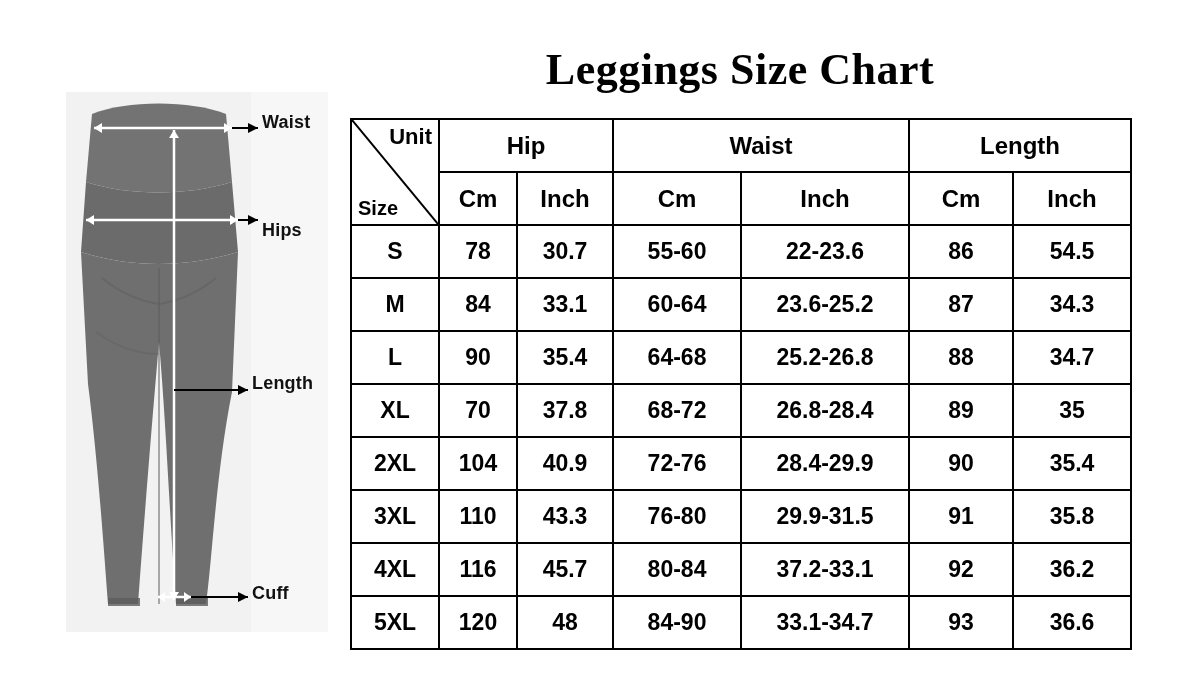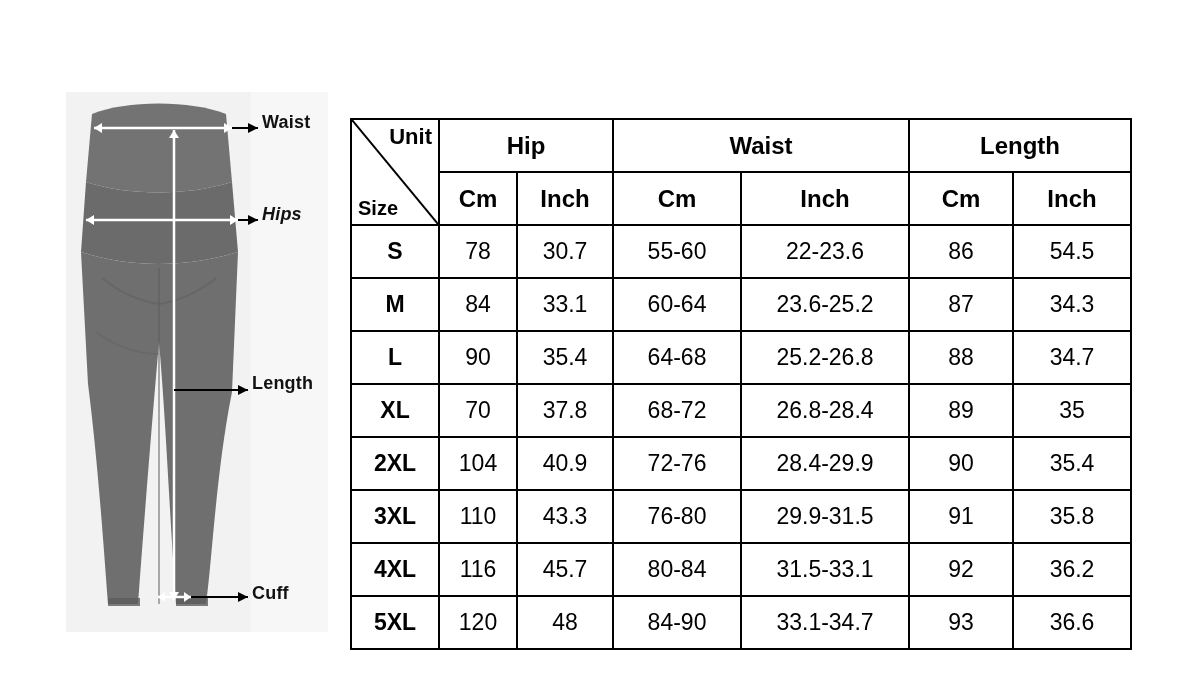--- a/index.html
+++ b/index.html
@@ -46,21 +46,21 @@
   .callout-label {
     position: absolute;
     font-family: "Liberation Sans", sans-serif;
     font-size: 18px;
     font-weight: 700;
     color: #111111;
     white-space: nowrap;
     letter-spacing: 0.2px;
   }
   .lbl-waist  { left: 196px; top: 20px; }
-  .lbl-hips   { left: 196px; top: 112px; font-style: italic; }
+  .lbl-hips   { left: 196px; top: 128px; }
   .lbl-length { left: 186px; top: 281px; }
   .lbl-cuff   { left: 186px; top: 491px; }
 
   
   .chart-title {
     position: absolute;
     left: 350px;
     top: 44px;
     width: 780px;
     text-align: center;
@@ -97,21 +97,21 @@
   }
   table.size-chart th {
     font-weight: 700;
     font-size: 24px;
   }
   td.size-cell {
     font-weight: 700;
     font-size: 25px;
   }
   td.val-cell {
-    font-weight: 400;
+    font-weight: 700;
     font-size: 24px;
   }
   
   .corner-cell {
     position: relative;
     padding: 0;
     height: 102px !important;
     overflow: hidden;
   }
   .corner-cell .diag {
@@ -197,20 +197,21 @@
         <polygon points="182,505 172,500 172,510" fill="#000000"></polygon>
       </svg>
     </div>
 
     <div class="callout-label lbl-waist">Waist</div>
     <div class="callout-label lbl-hips">Hips</div>
     <div class="callout-label lbl-length">Length</div>
     <div class="callout-label lbl-cuff">Cuff</div>
   </div>
 
+  <div class="chart-title">Leggings Size Chart</div>
 
   <div class="table-wrap">
     <table class="size-chart">
       <colgroup>
         <col class="c-corner">
         <col class="c-hipcm">
         <col class="c-hipin">
         <col class="c-waistcm">
         <col class="c-waistin">
         <col class="c-lencm">
@@ -291,21 +292,21 @@
           <td class="val-cell">76-80</td>
           <td class="val-cell">29.9-31.5</td>
           <td class="val-cell">91</td>
           <td class="val-cell">35.8</td>
         </tr>
         <tr>
           <td class="size-cell">4XL</td>
           <td class="val-cell">116</td>
           <td class="val-cell">45.7</td>
           <td class="val-cell">80-84</td>
-          <td class="val-cell">31.5-33.1</td>
+          <td class="val-cell">37.2-33.1</td>
           <td class="val-cell">92</td>
           <td class="val-cell">36.2</td>
         </tr>
         <tr>
           <td class="size-cell">5XL</td>
           <td class="val-cell">120</td>
           <td class="val-cell">48</td>
           <td class="val-cell">84-90</td>
           <td class="val-cell">33.1-34.7</td>
           <td class="val-cell">93</td>

